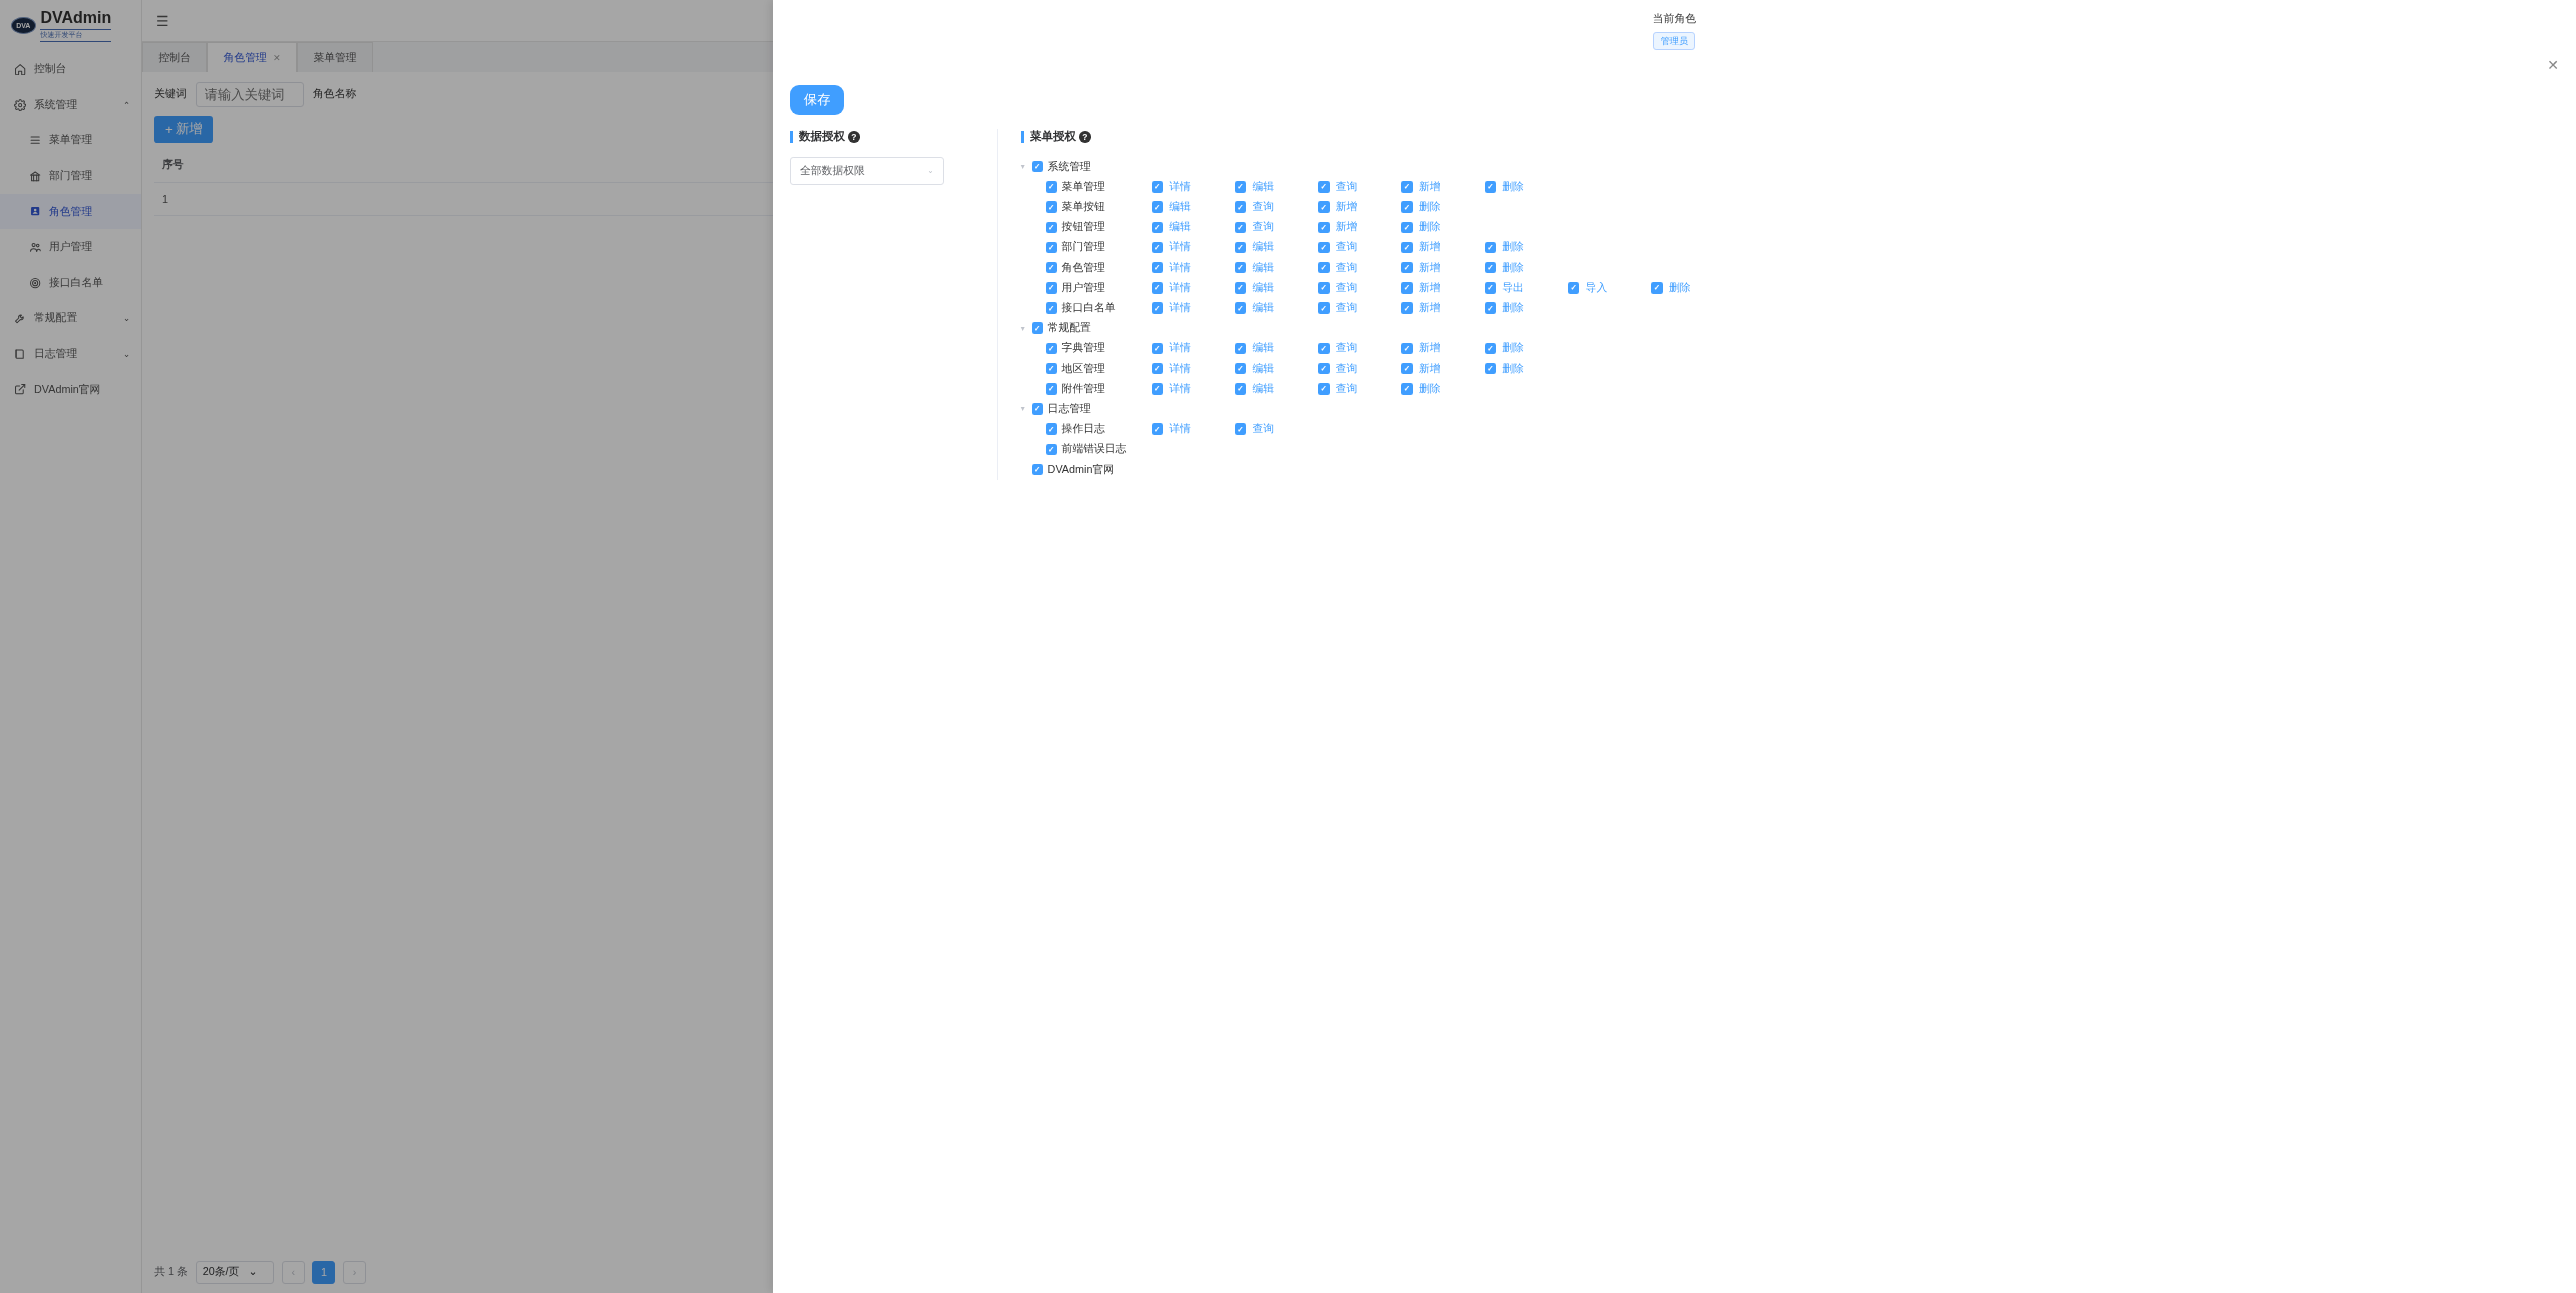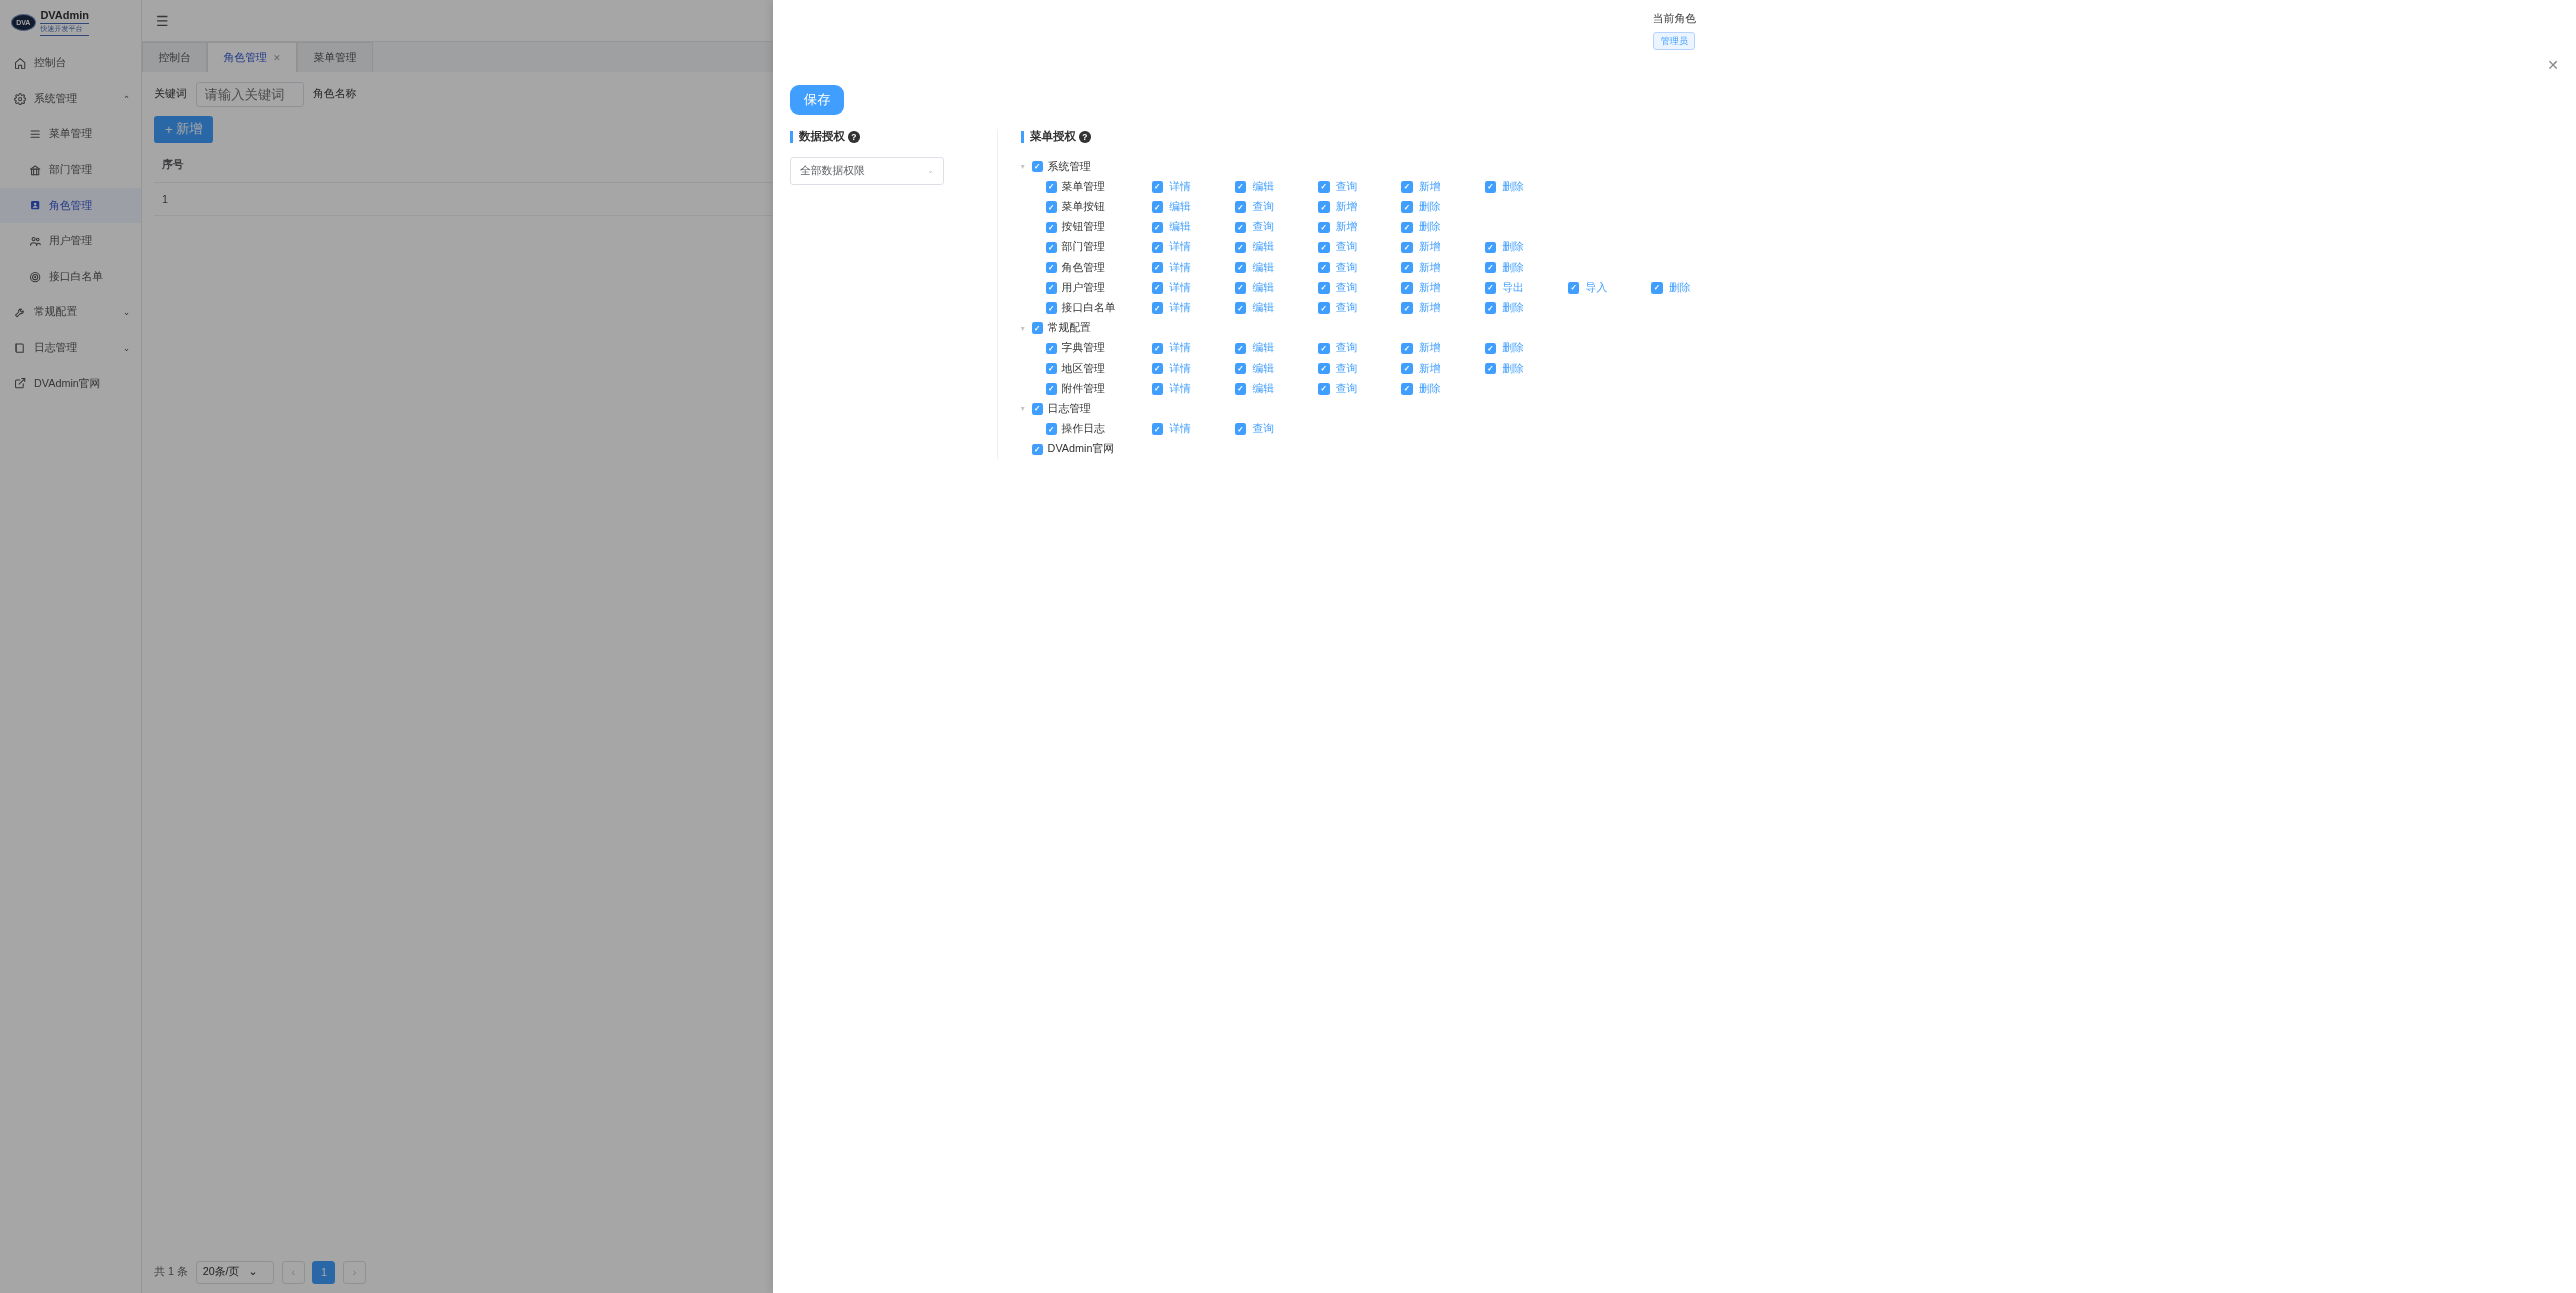--- a/index.html
+++ b/index.html
@@ -4,21 +4,21 @@
 <style>
 * { box-sizing: border-box; margin: 0; padding: 0; }
 body { font-family: -apple-system, BlinkMacSystemFont, "Segoe UI", "PingFang SC", "Microsoft YaHei", sans-serif; font-size: 10.8px; color: #303133; background: #f5f6f8; overflow: hidden; }
 .app { display: flex; height: 100vh; width: 100vw; }
 
 
 .sidebar { width: 142px; background: #fff; border-right: 0.8px solid #e6e6e6; display: flex; flex-direction: column; }
 .logo { display: flex; align-items: center; padding: 9.2px 10.8px; gap: 4.6px; }
 .logo-badge { width: 25px; height: 17px; background: #1b2c47; border-radius: 50%; display: flex; align-items: center; justify-content: center; color: #fff; font-size: 7px; font-weight: bold; border: 1.5px solid #7f98c3; }
 .logo-text { display: flex; flex-direction: column; }
-.logo-title { font-weight: 700; font-size: 11px; color: #333; }
+.logo-title { font-weight: 700; font-size: 16px; color: #333; }
 .logo-sub { font-size: 7px; color: #4a6fb5; border-top: 0.8px solid #4a6fb5; border-bottom: 0.8px solid #4a6fb5; padding: 0.8px 0; margin-top: 1.5px; }
 
 .menu { list-style: none; }
 .menu-item { display: flex; align-items: center; padding: 10.8px 14px; color: #555; cursor: pointer; gap: 7.7px; position: relative; }
 .menu-item.sub { padding-left: 29px; }
 .menu-item.active { color: #3358d4; background: #f2f4ff; }
 .menu-item .chev { position: absolute; right: 10.8px; font-size: 8.5px; }
 .menu-icon { width: 12.3px; height: 12.3px; display: inline-flex; align-items: center; justify-content: center; }
 
 
@@ -624,20 +624,29 @@
                   <span>详情</span>
                 </span>
                 <span class="perm">
                   <span class="checkbox"></span>
                   <span>查询</span>
                 </span>
               </div>
             </div>
             <div class="tree-row">
               <div class="node-main">
+                <span class="tree-indent" style="width:14px"></span>
+                <span class="tree-toggle"></span>
+                <span class="checkbox"></span>
+                <span class="node-label">前端错误日志</span>
+              </div>
+              <div class="perms"></div>
+            </div>
+            <div class="tree-row">
+              <div class="node-main">
                 <span class="tree-indent" style="width:0px"></span>
                 <span class="tree-toggle"></span>
                 <span class="checkbox"></span>
                 <span class="node-label">DVAdmin官网</span>
               </div>
               <div class="perms"></div>
             </div>
           </div>
       </div>
     </div>

